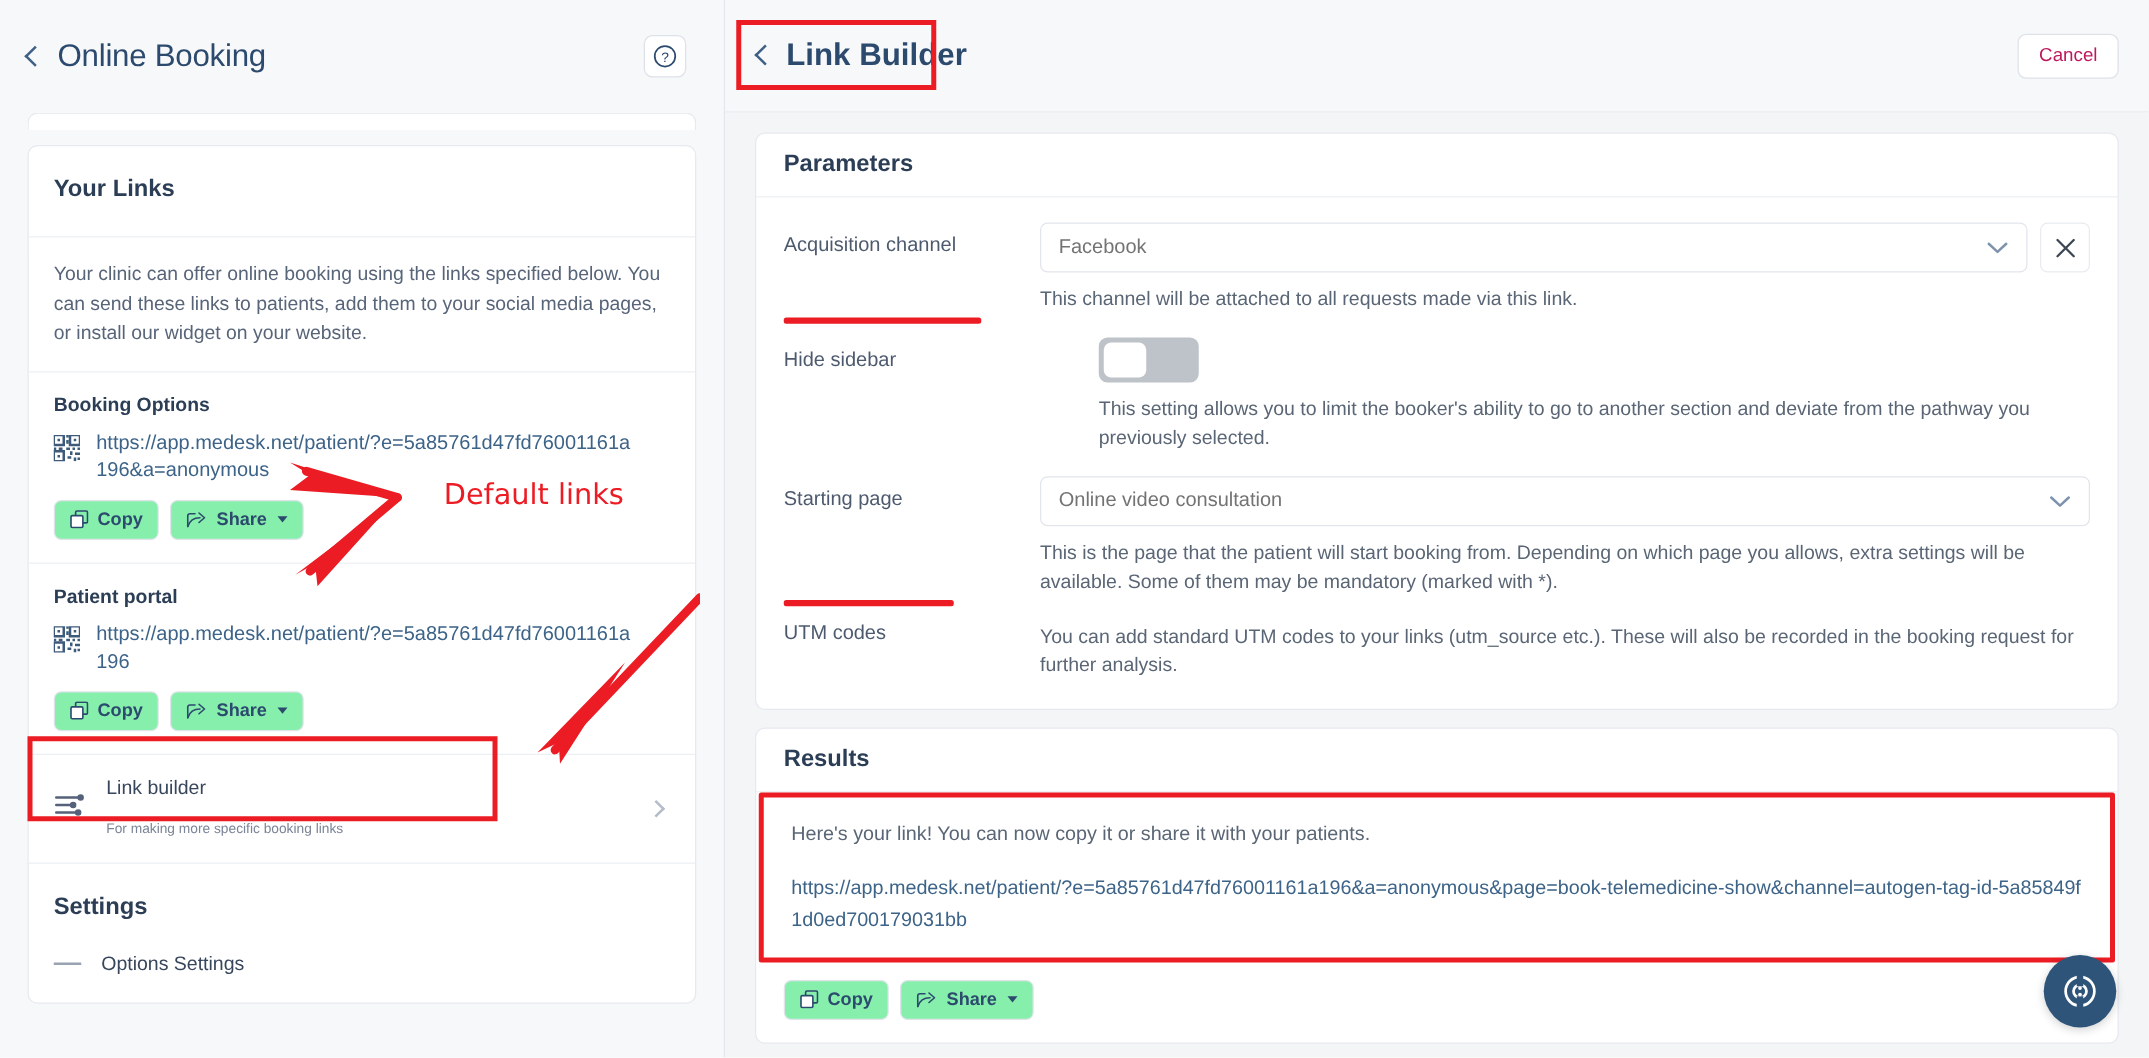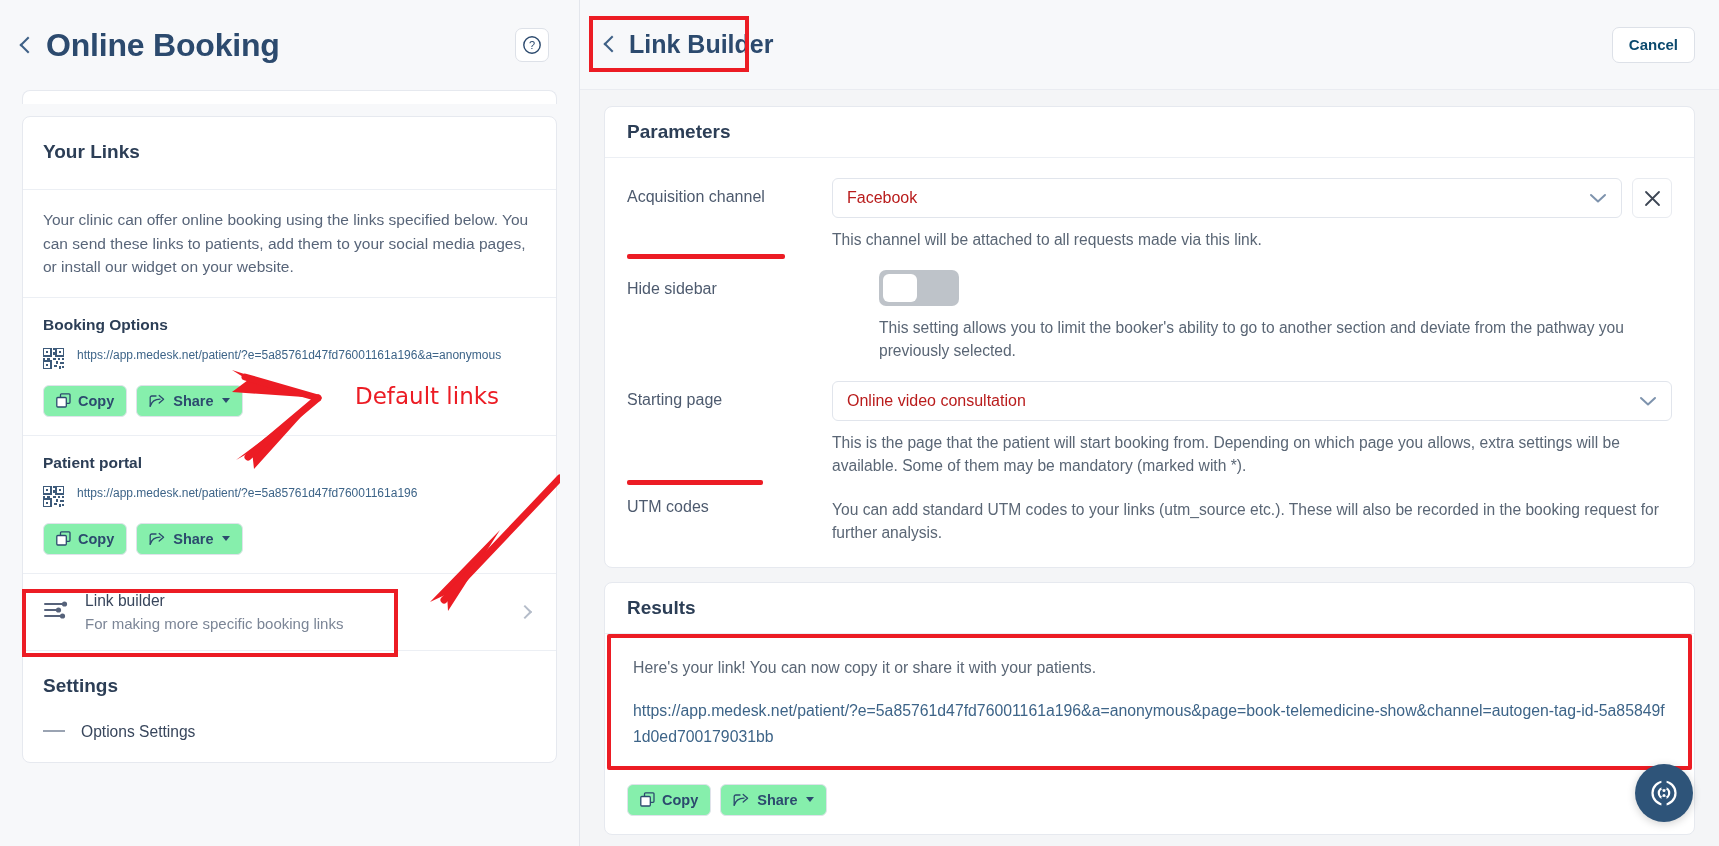--- a/index.html
+++ b/index.html
@@ -33,22 +33,22 @@
     flex: 0 0 90px;
     display: flex;
     align-items: center;
     padding: 0 30px 0 22px;
     background: #f7f8fa;
   }
   .lp-header-title {
     display: flex;
     align-items: center;
     gap: 10px;
-    font-size: 32px;
-    font-weight: bold;
+    font-size: 25px;
+    font-weight: normal;
     color: #2c4a6e;
     letter-spacing: -0.2px;
   }
   .chev-left {
     display: inline-block;
     width: 12px; height: 12px;
     border-left: 2.4px solid #3e6086;
     border-bottom: 2.4px solid #3e6086;
     transform: rotate(45deg);
     margin-right: 2px;
@@ -118,21 +118,21 @@
     color: #2c3e56;
     margin: 0 0 10px 0;
   }
   .link-row {
     display: flex;
     align-items: flex-start;
     gap: 13px;
   }
   .qr-icon { flex: 0 0 auto; margin-top: 4px; }
   .link-text {
-    font-size: 12px;
+    font-size: 16px;
     line-height: 22px;
     color: #3d6488;
     word-break: break-all;
     max-width: 430px;
   }
   .btn-row {
     display: flex;
     gap: 9px;
     margin-top: 12px;
   }
@@ -160,21 +160,21 @@
   .nav-row {
     display: flex;
     align-items: center;
     gap: 16px;
     padding: 16px 20px;
     border-bottom: 1px solid #eceff4;
     background: #fff;
   }
   .nav-texts { flex: 1; }
   .nav-t1 { font-size: 15.6px; color: #38465c; line-height: 21px; }
-  .nav-t2 { font-size: 15px; color: #7b8596; line-height: 21px; margin-top: 2px; }
+  .nav-t2 { font-size: 11px; color: #7b8596; line-height: 21px; margin-top: 12px; }
   .chev-right {
     width: 10px; height: 10px;
     border-top: 2.2px solid #b4bcc9;
     border-right: 2.2px solid #b4bcc9;
     transform: rotate(45deg);
     margin-right: 6px;
   }
   .settings-blk { padding: 18px 20px 6px 20px; }
   .settings-row {
     display:flex; align-items:center; gap:16px;
@@ -210,22 +210,22 @@
     color: #2c4a6e;
   }
   .cancel-btn {
     margin-left: auto;
     height: 36px;
     padding: 0 16px;
     border: 1px solid #dde1e8;
     border-radius: 7px;
     background: #ffffff;
     font-size: 15px;
-    font-weight: bold;
-    color: #0c4a6e;
+    font-weight: normal;
+    color: #be185d;
     display: flex; align-items: center;
   }
   .rp-body {
     flex: 1;
     overflow: hidden;
     padding: 16px 24px;
   }
   .panel-card {
     background: #ffffff;
     border: 1px solid #e6e9ef;
@@ -265,21 +265,21 @@
   .select-box {
     flex: 1;
     height: 40px;
     border: 1px solid #e1e5ec;
     border-radius: 6px;
     background: #ffffff;
     display: flex;
     align-items: center;
     padding: 0 14px;
     font-size: 16px;
-    color: #b91c1c;
+    color: #737373;
   }
   .select-box .sv { flex: 1; }
   .clear-btn {
     width: 40px; height: 40px;
     border: 1px solid #e8ebf0;
     border-radius: 6px;
     background: #fff;
     display: flex; align-items: center; justify-content: center;
     flex: 0 0 40px;
   }

